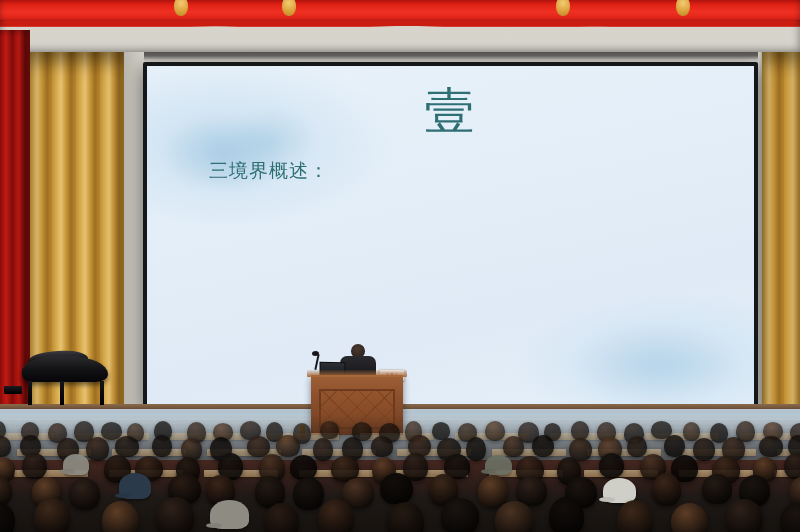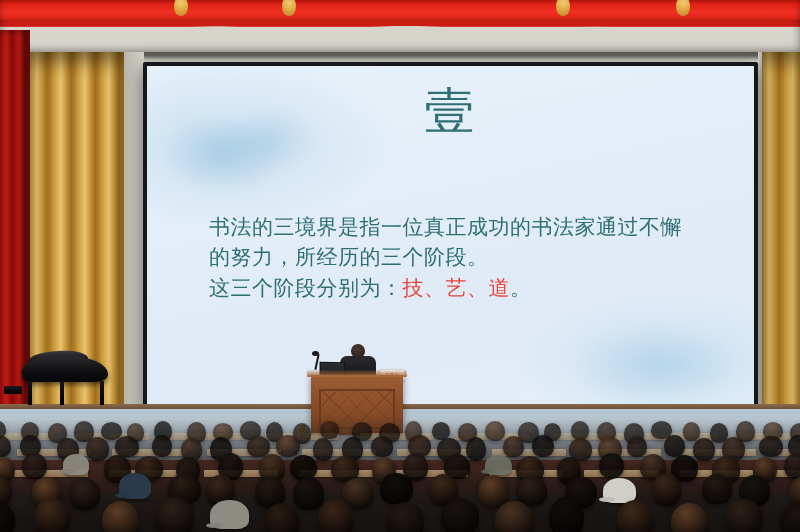--- a/index.html
+++ b/index.html
@@ -355,26 +355,22 @@
 
   <div class="wall-left"></div>
   <div class="wall-right"></div>
 
   <div class="screen-frame">
     <div class="screen-surface">
       <div class="wash-mountain"></div>
       <div class="wash-bottom"></div>
 
       <div class="slide-title">壹</div>
-
-      <div class="slide-body">
-        <div>书法的三境界是指一位真正成功的书法家通过不懈</div>
-        <div>的努力，所经历的三个阶段。</div>
-        <div><span>这三个阶段分别为：</span><span class="accent-red">技、艺、道</span><span>。</span></div>
-      </div>
+      <div class="slide-heading">三境界概述：</div>
+
     </div>
     <div class="screen-label" style="left:50px;"></div>
     <div class="screen-label" style="left:455px;"></div>
   </div>
 
   <div class="stage-edge"></div>
   <div class="stage-floor">
     <div class="floor-reflect"></div>
   </div>
   <div class="stage-front"></div>

